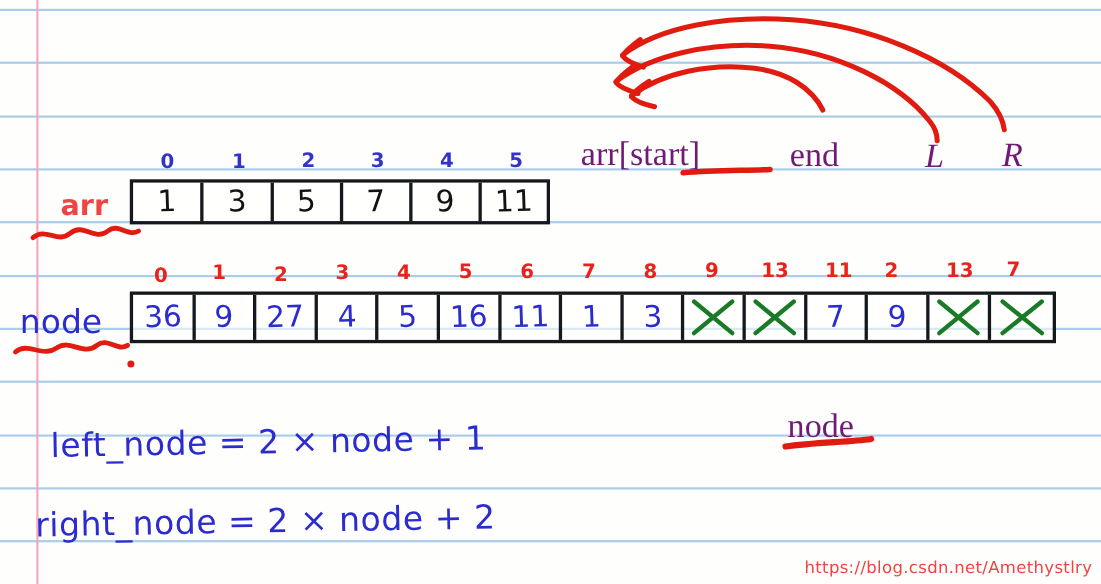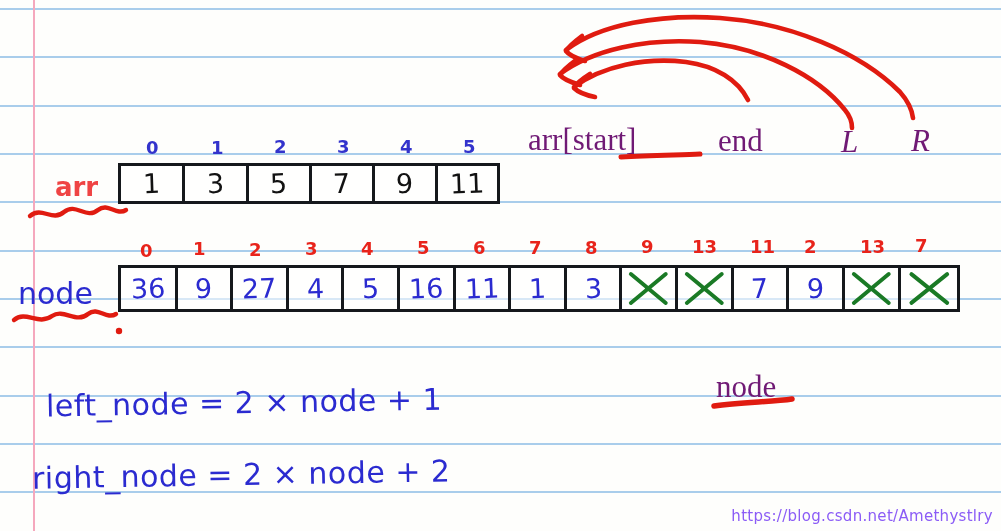--- a/index.html
+++ b/index.html
@@ -50,21 +50,21 @@
   }
   .idx-label.blue{color:#3333cc;}
   .idx-label.red{color:#e8231a;}
 
   
   .xmark{position:absolute;left:0;top:0;width:100%;height:100%;}
 
   
   .watermark{
     position:absolute;right:8px;bottom:6px;
-    color:#8b5cf6;font-size:15px;
+    color:#ef4444;font-size:15px;
     font-family:"DejaVu Sans", sans-serif;
     letter-spacing:.3px;
     z-index:8;
   }
 
   
   .formula{
     position:absolute;color:#2b2bd0;
     font-size:30px;letter-spacing:.5px;
     font-family:"DejaVu Sans", sans-serif;

